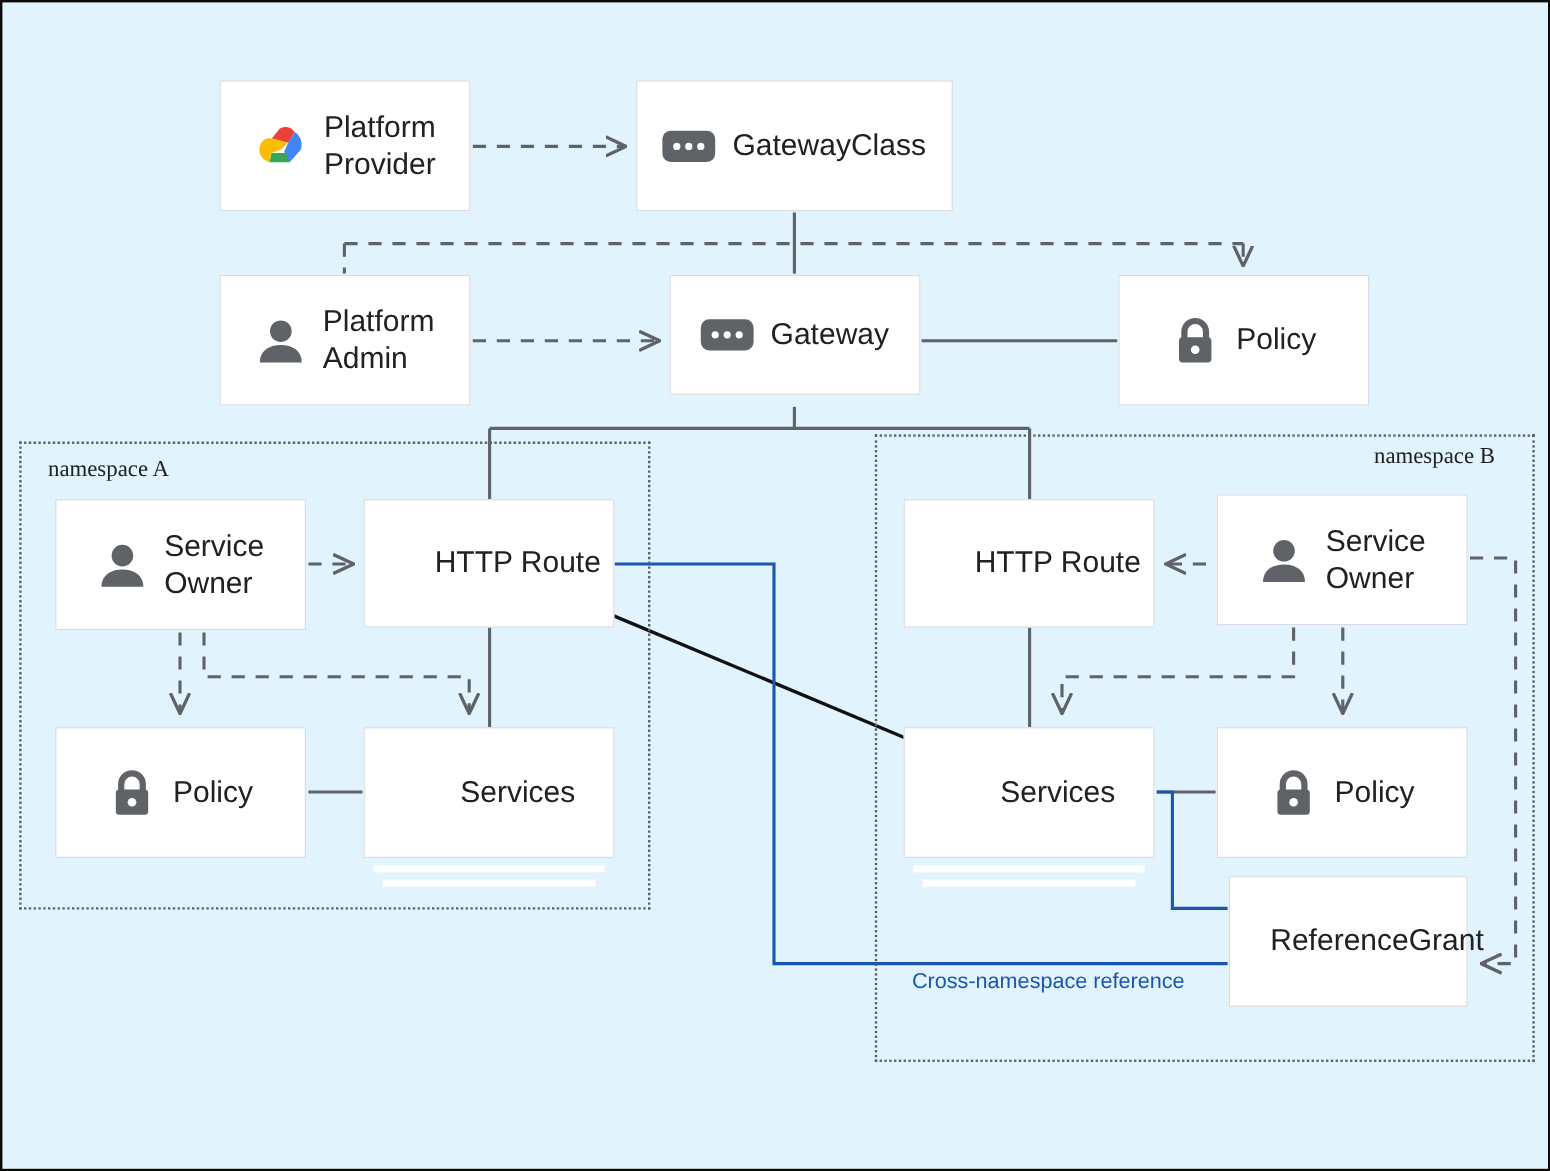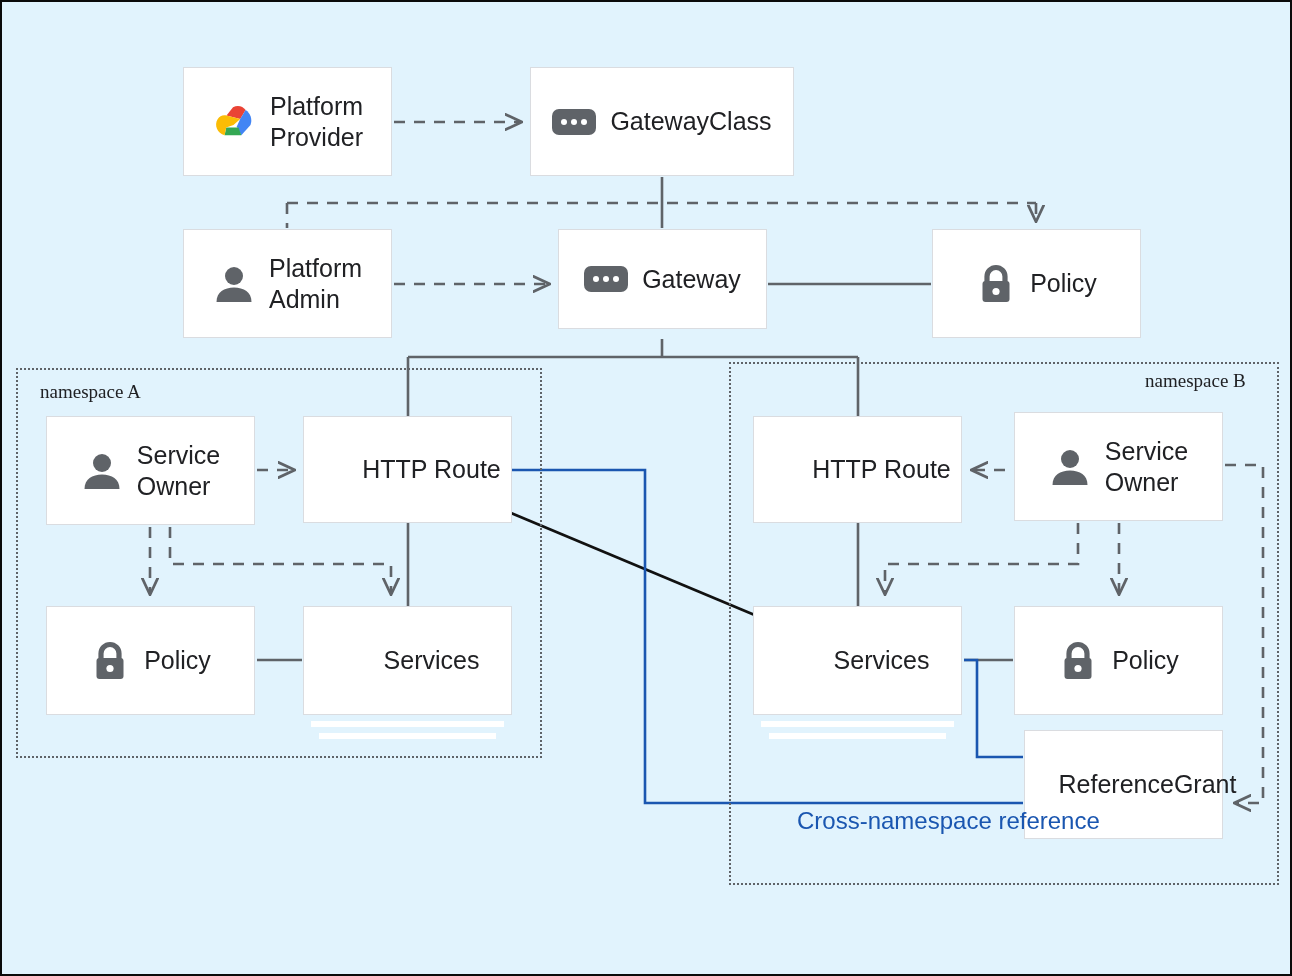--- a/index.html
+++ b/index.html
@@ -56,25 +56,24 @@
     font-family: Liberation Serif, serif;
   }
   .stack-bar {
     position: absolute;
     background: #ffffff;
     height: 6px;
     z-index: 2;
   }
   .xns-label {
     position: absolute;
-    font-size: 24px;
+    font-size: 18px;
     color: #1a56b0;
     z-index: 4;
     white-space: nowrap;
-    margin-left: 37px;
   }
   
   .icon { flex: 0 0 auto; display: block; }
   .icon-gcp { width: 44px; height: 40px; }
   .icon-person { width: 42px; height: 40px; }
   .icon-lock { width: 40px; height: 42px; }
   .icon-chip {
     width: 44px; height: 26px;
     background: #5f6368;
     border-radius: 7px;

